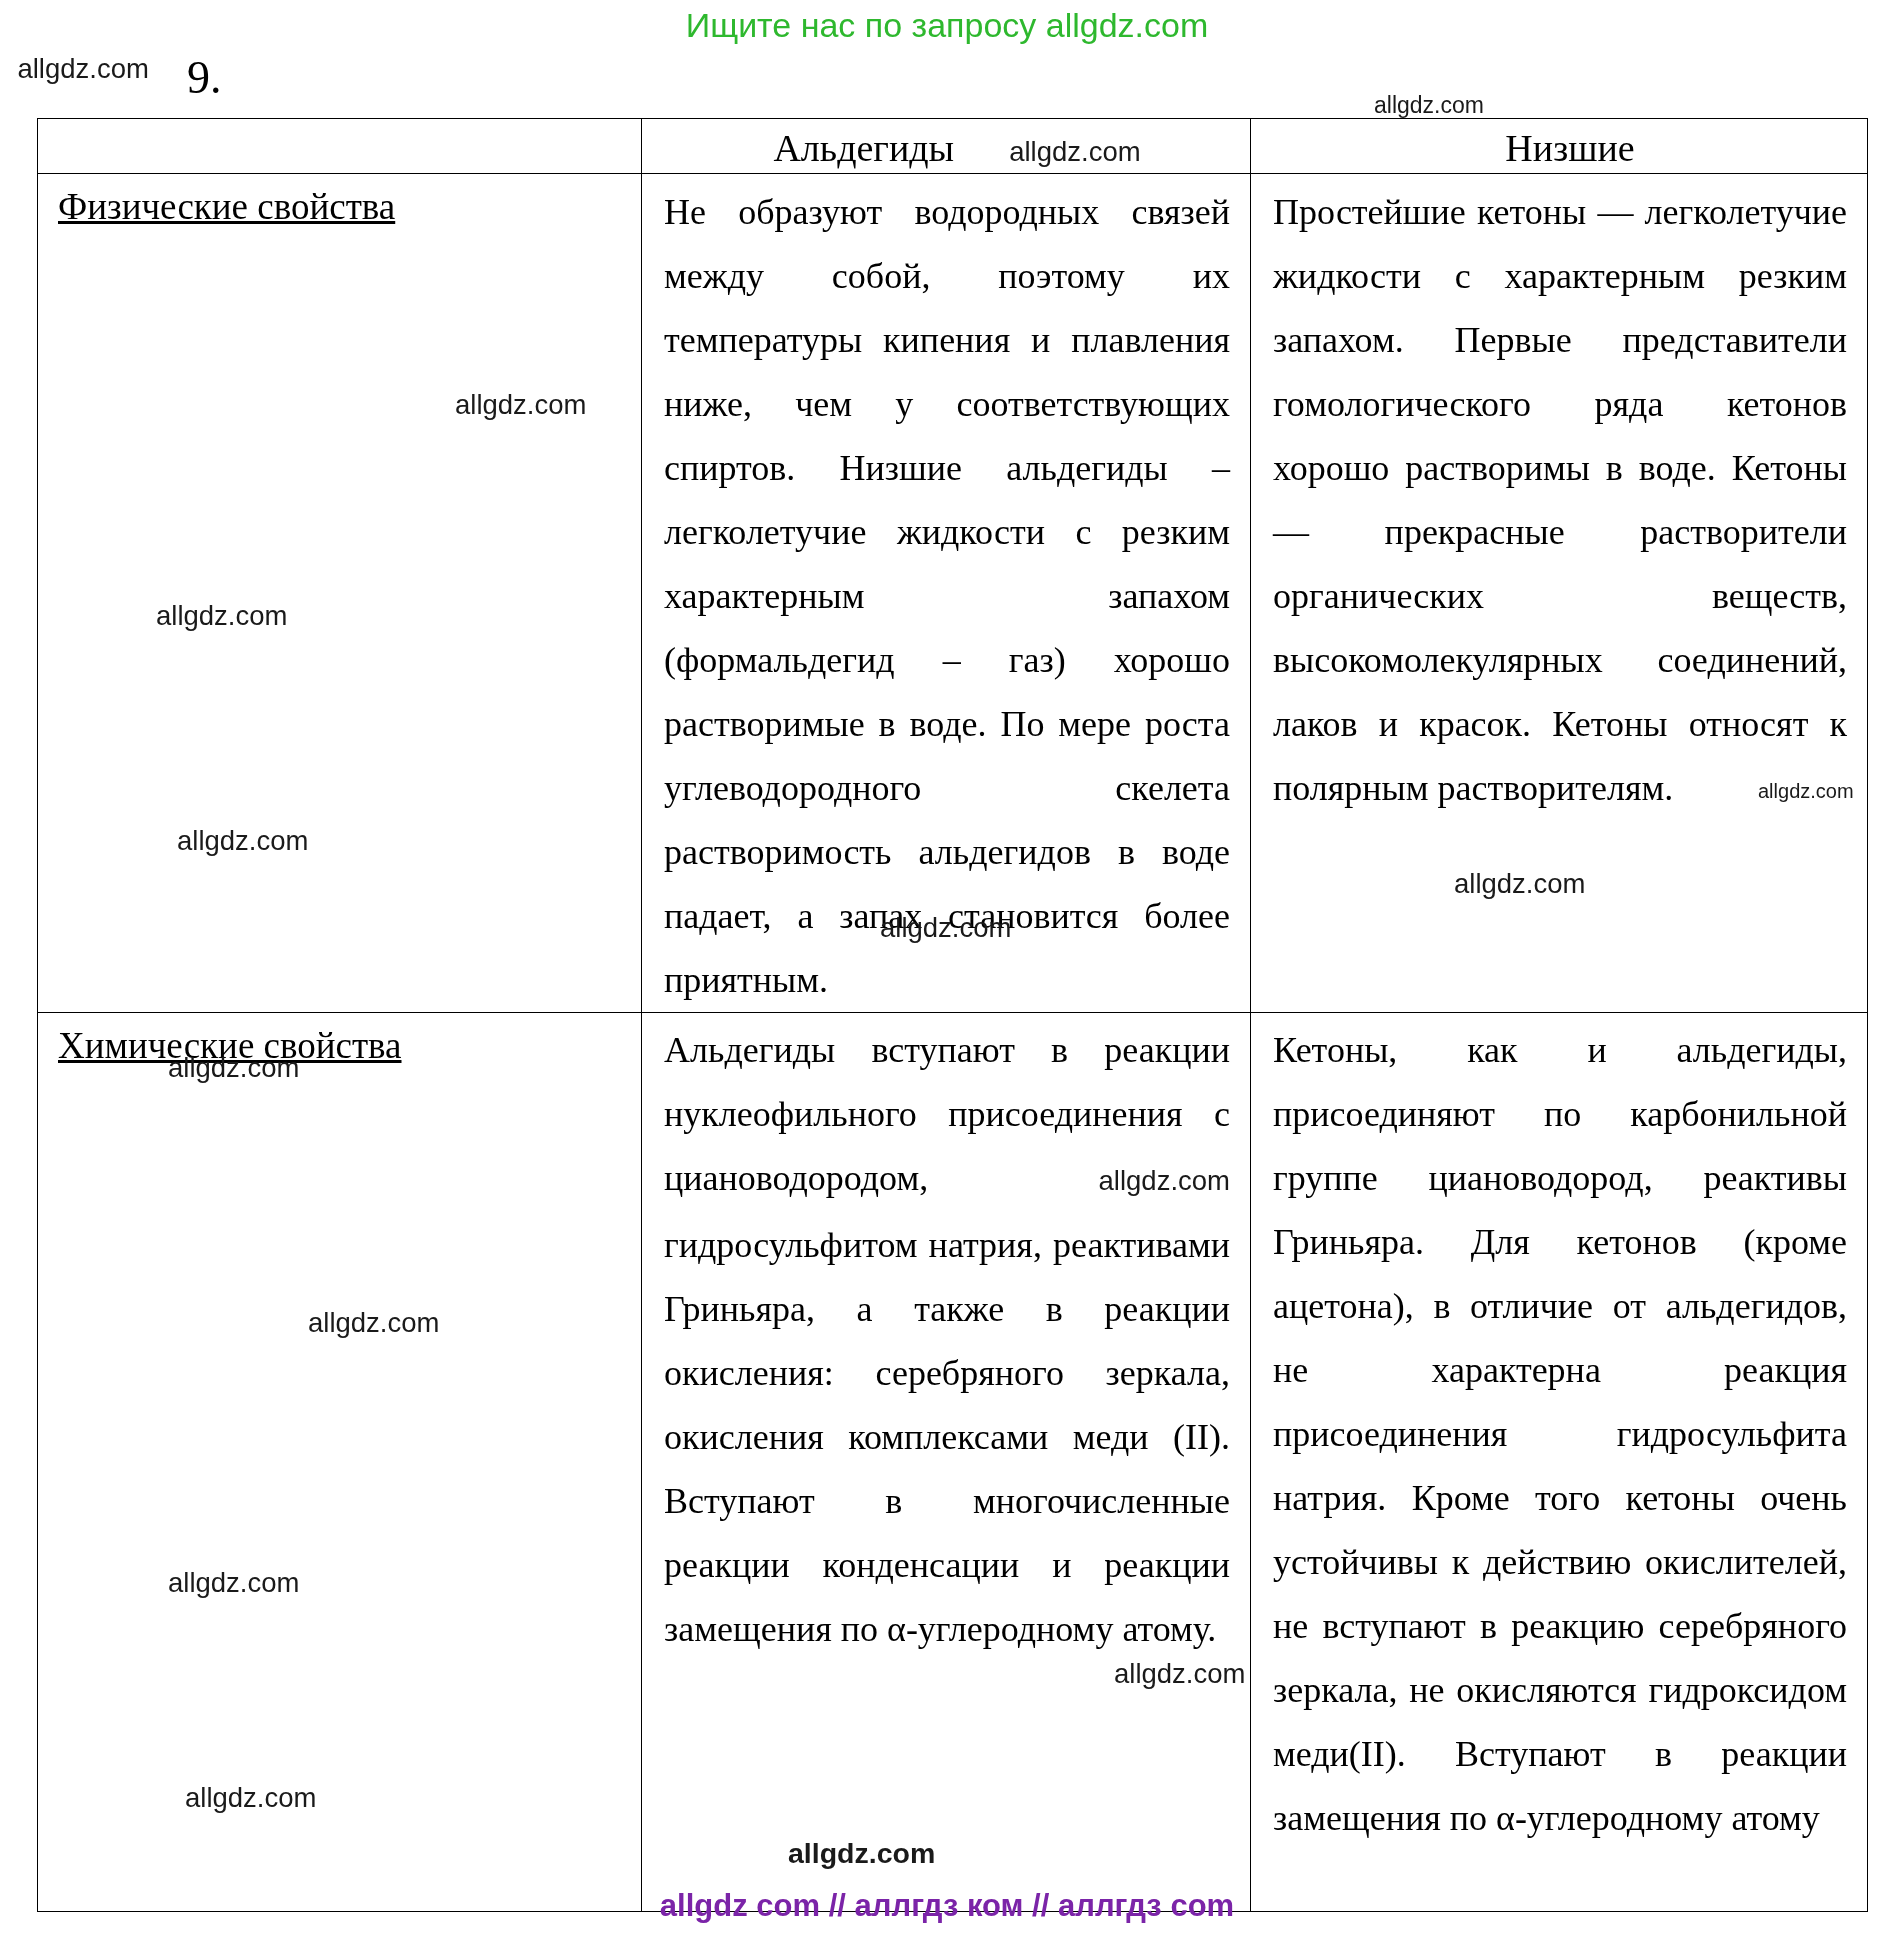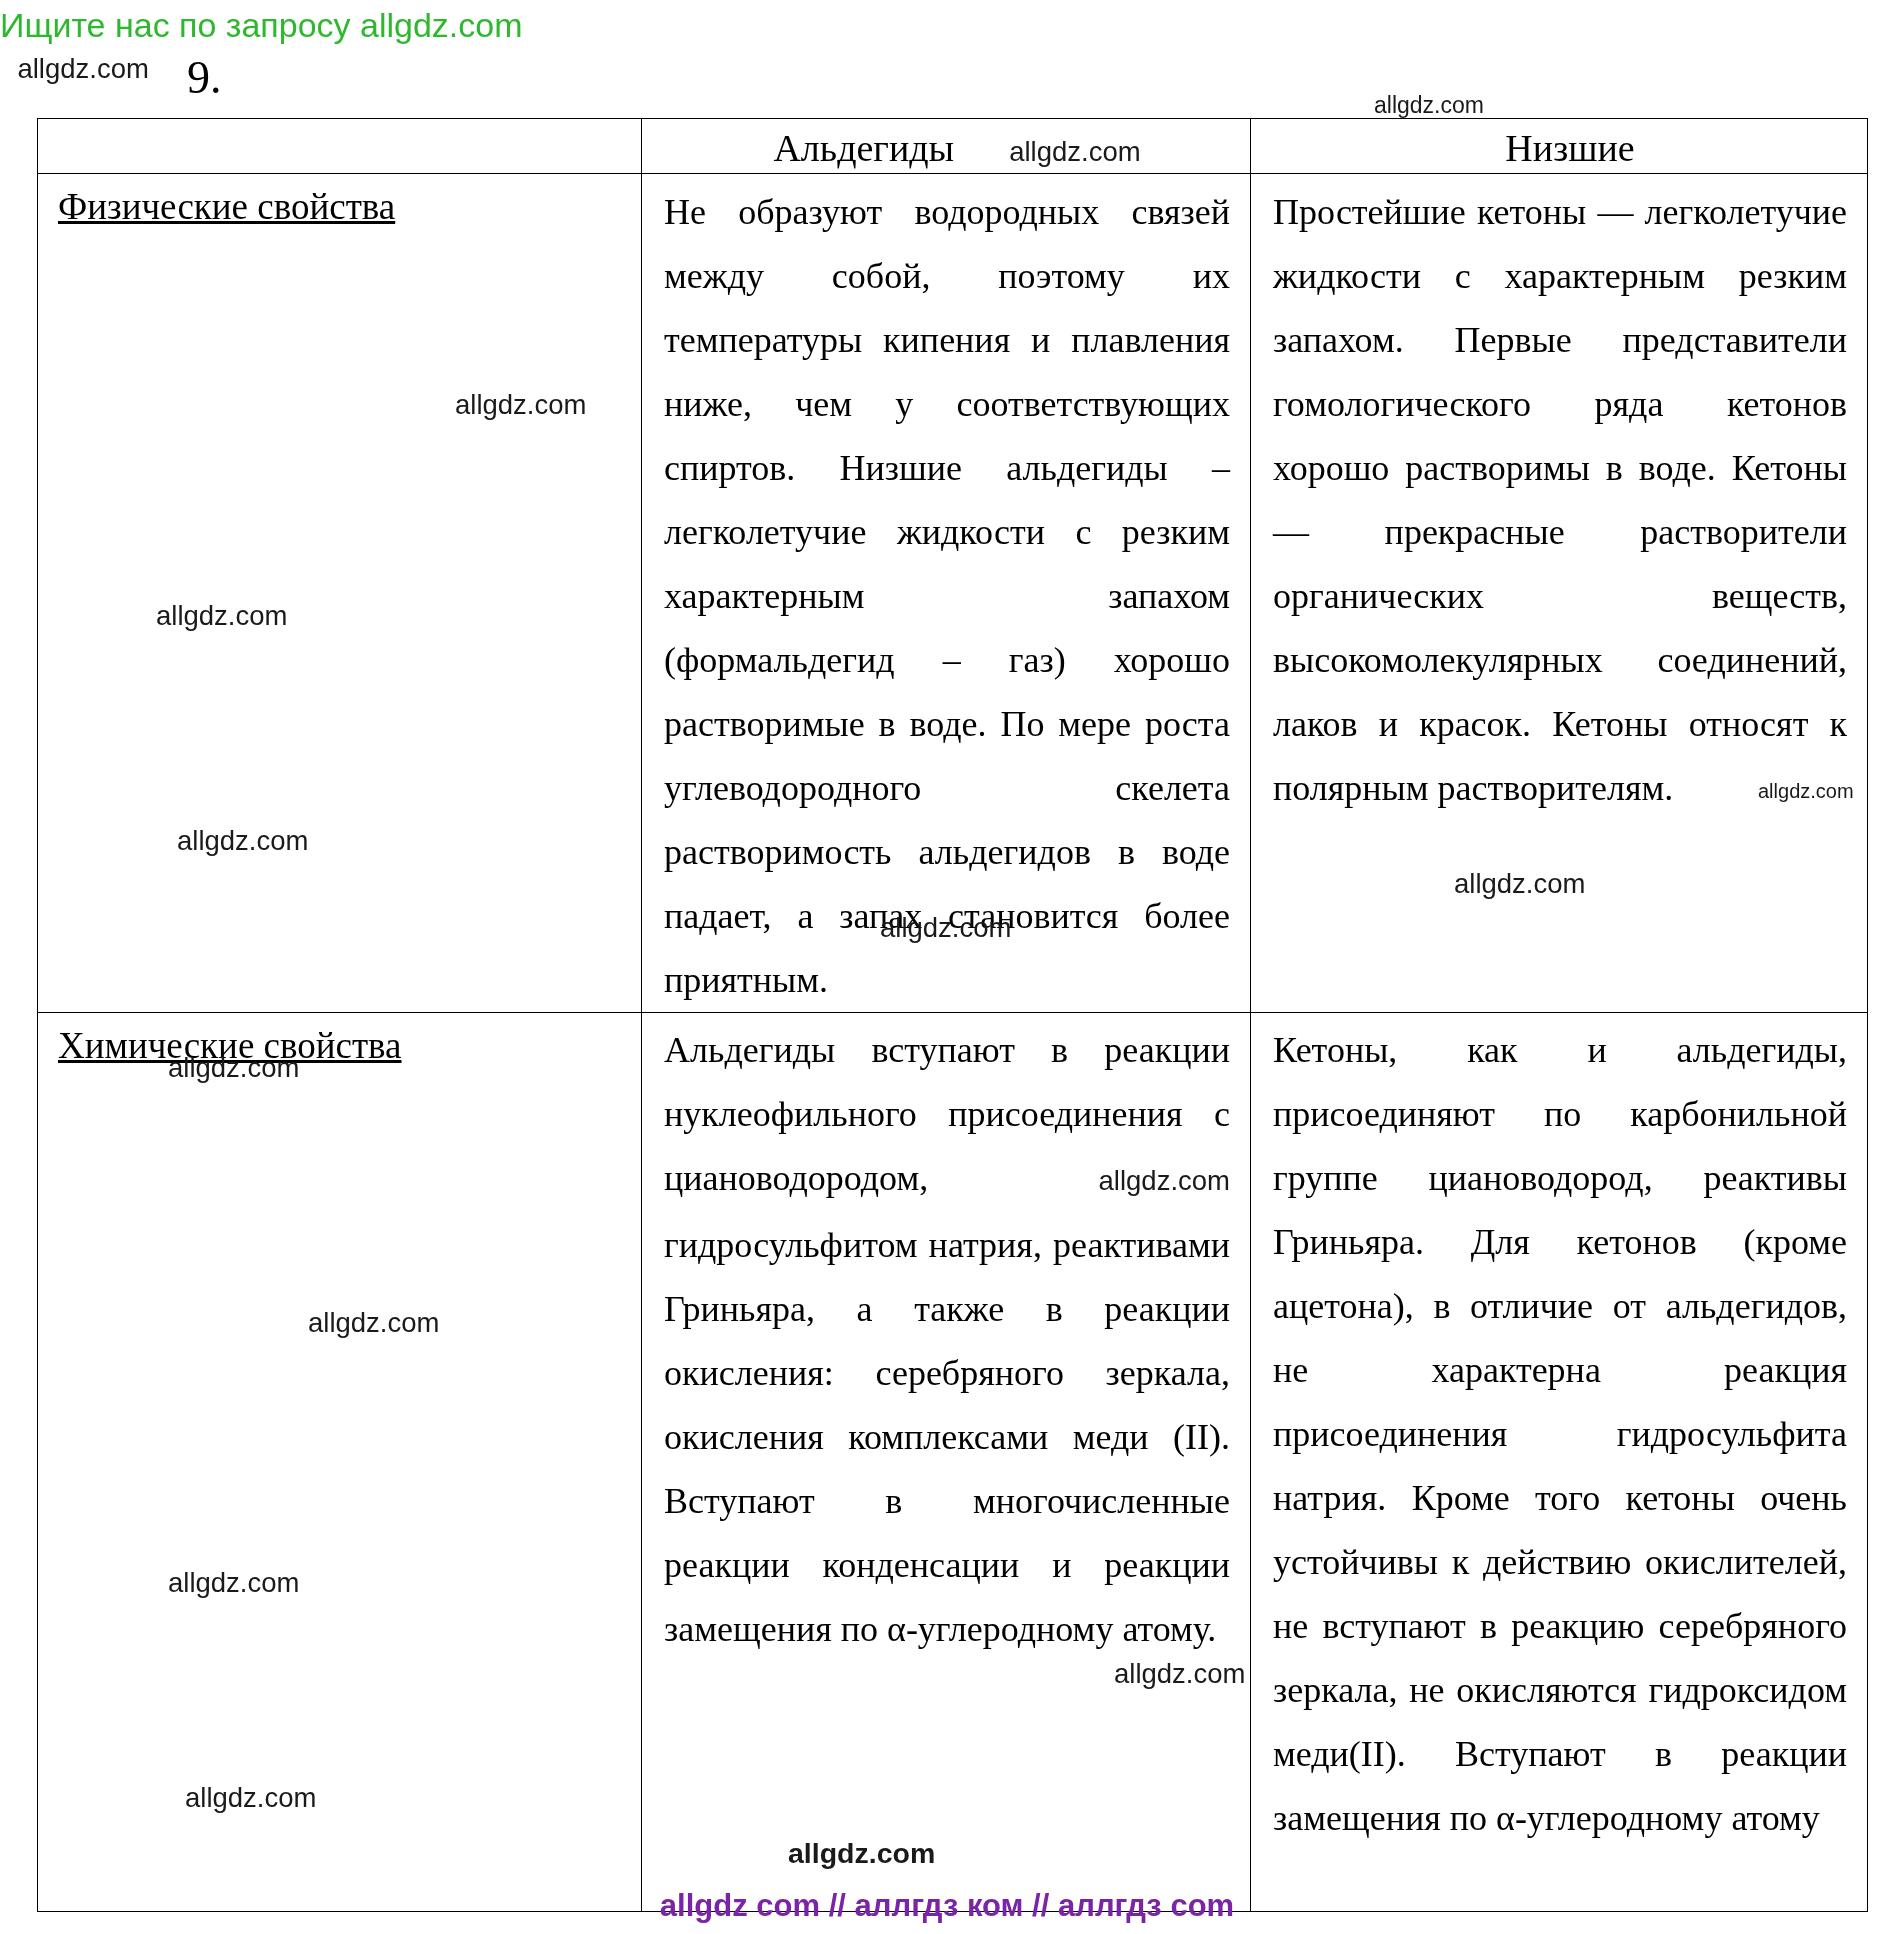--- a/index.html
+++ b/index.html
@@ -9,21 +9,21 @@
     width: 1894px;
     height: 1935px;
     overflow: hidden;
     font-family: "Liberation Serif", serif;
     color: #000;
   }
   .banner {
     position: absolute;
     top: 5.5px; left: 0;
     width: 100%;
-    text-align: left;
+    text-align: center;
     font-family: "Liberation Sans", sans-serif;
     font-size: 34px;
     color: #2eb82e;
   }
   .item-number {
     position: absolute;
     left: 187px; top: 51px;
     font-size: 46px;
     font-family: "Liberation Serif", serif;
   }

